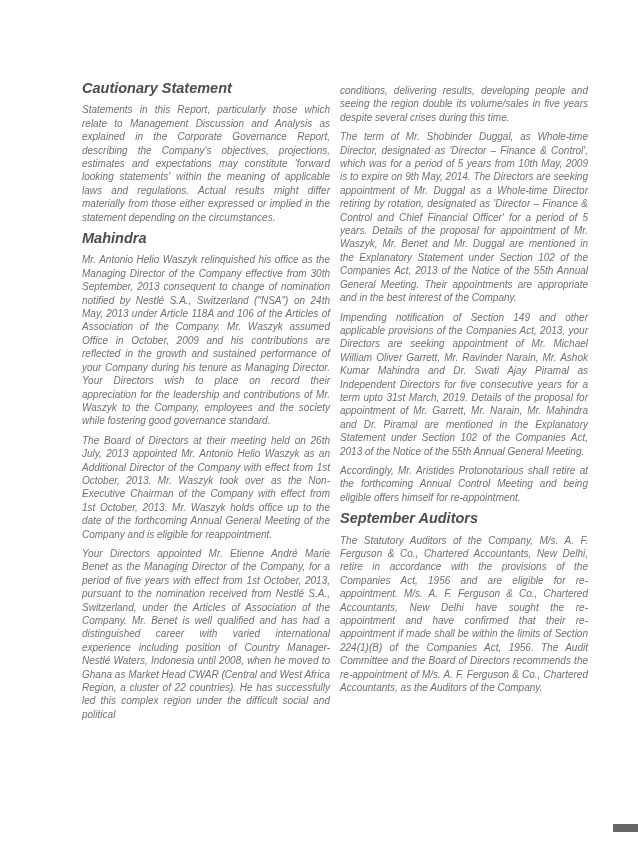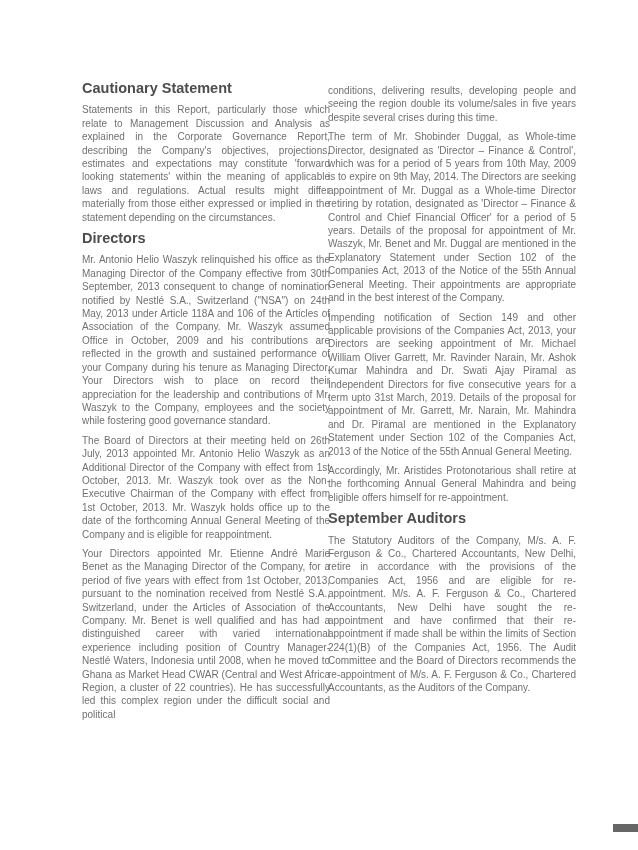--- a/index.html
+++ b/index.html
@@ -1,54 +1,54 @@
 <!DOCTYPE html>
 <html><head>
 <meta charset="utf-8">
 <style>
   html, body { margin: 0; padding: 0; }
   body {
     width: 638px; height: 850px; background: #ffffff; position: relative; overflow: hidden;
     font-family: "Liberation Sans", sans-serif; color: #6d6d6d;
   }
-  .col { position: absolute; top: 80px; width: 248px; }
+  .col { position: absolute; top: 80px; width: 248px; font-style: italic; }
   .col.left { left: 82px; }
-  .col.right { left: 328px; top: 84px; }
+  .col.right { left: 340px; top: 84px; }
   h2 {
     font-family: "Liberation Sans", sans-serif; font-weight: bold; color: #4d4d4d;
     font-size: 14.5px; margin: 0 0 6px 0; line-height: 1.2;
   }
   p {
     font-size: 10px; line-height: 13.4px; margin: 0 0 6px 0; text-align: justify; color: #707070;
   }
   .section { margin-bottom: 6px; }
   .pgnum { position: absolute; left: 589px; top: 823px; font-size: 9px; color: #707070; margin-left: 40px; }
   .pgbar { position: absolute; left: 613px; top: 824px; width: 25px; height: 8px; background: #666666; }
 </style>
 </head>
 <body>
 
 <div class="col left">
   <div class="section">
     <h2>Cautionary Statement</h2>
     <p>Statements in this Report, particularly those which relate to Management Discussion and Analysis as explained in the Corporate Governance Report, describing the Company's objectives, projections, estimates and expectations may constitute 'forward looking statements' within the meaning of applicable laws and regulations. Actual results might differ materially from those either expressed or implied in the statement depending on the circumstances.</p>
   </div>
   <div class="section">
-    <h2>Directors</h2>
+    <h2>Mahindra</h2>
     <p>Mr. Antonio Helio Waszyk relinquished his office as the Managing Director of the Company effective from 30th September, 2013 consequent to change of nomination notified by Nestlé S.A., Switzerland ("NSA") on 24th May, 2013 under Article 118A and 106 of the Articles of Association of the Company. Mr. Waszyk assumed Office in October, 2009 and his contributions are reflected in the growth and sustained performance of your Company during his tenure as Managing Director. Your Directors wish to place on record their appreciation for the leadership and contributions of Mr. Waszyk to the Company, employees and the society while fostering good governance standard.</p>
     <p>The Board of Directors at their meeting held on 26th July, 2013 appointed Mr. Antonio Helio Waszyk as an Additional Director of the Company with effect from 1st October, 2013. Mr. Waszyk took over as the Non-Executive Chairman of the Company with effect from 1st October, 2013. Mr. Waszyk holds office up to the date of the forthcoming Annual General Meeting of the Company and is eligible for reappointment.</p>
     <p>Your Directors appointed Mr. Etienne André Marie Benet as the Managing Director of the Company, for a period of five years with effect from 1st October, 2013, pursuant to the nomination received from Nestlé S.A., Switzerland, under the Articles of Association of the Company. Mr. Benet is well qualified and has had a distinguished career with varied international experience including position of Country Manager-Nestlé Waters, Indonesia until 2008, when he moved to Ghana as Market Head CWAR (Central and West Africa Region, a cluster of 22 countries). He has successfully led this complex region under the difficult social and political</p>
   </div>
 </div>
 
 <div class="col right">
   <p>conditions, delivering results, developing people and seeing the region double its volume/sales in five years despite several crises during this time.</p>
   <p>The term of Mr. Shobinder Duggal, as Whole-time Director, designated as 'Director – Finance &amp; Control', which was for a period of 5 years from 10th May, 2009 is to expire on 9th May, 2014. The Directors are seeking appointment of Mr. Duggal as a Whole-time Director retiring by rotation, designated as 'Director – Finance &amp; Control and Chief Financial Officer' for a period of 5 years. Details of the proposal for appointment of Mr. Waszyk, Mr. Benet and Mr. Duggal are mentioned in the Explanatory Statement under Section 102 of the Companies Act, 2013 of the Notice of the 55th Annual General Meeting. Their appointments are appropriate and in the best interest of the Company.</p>
   <p>Impending notification of Section 149 and other applicable provisions of the Companies Act, 2013, your Directors are seeking appointment of Mr. Michael William Oliver Garrett, Mr. Ravinder Narain, Mr. Ashok Kumar Mahindra and Dr. Swati Ajay Piramal as Independent Directors for five consecutive years for a term upto 31st March, 2019. Details of the proposal for appointment of Mr. Garrett, Mr. Narain, Mr. Mahindra and Dr. Piramal are mentioned in the Explanatory Statement under Section 102 of the Companies Act, 2013 of the Notice of the 55th Annual General Meeting.</p>
-  <p>Accordingly, Mr. Aristides Protonotarious shall retire at the forthcoming Annual General Mahindra and being eligible offers himself for re-appointment.</p>
+  <p>Accordingly, Mr. Aristides Protonotarious shall retire at the forthcoming Annual Control Meeting and being eligible offers himself for re-appointment.</p>
   <div class="section">
     <h2>September Auditors</h2>
     <p>The Statutory Auditors of the Company, M/s. A. F. Ferguson &amp; Co., Chartered Accountants, New Delhi, retire in accordance with the provisions of the Companies Act, 1956 and are eligible for re-appointment. M/s. A. F. Ferguson &amp; Co., Chartered Accountants, New Delhi have sought the re-appointment and have confirmed that their re-appointment if made shall be within the limits of Section 224(1)(B) of the Companies Act, 1956. The Audit Committee and the Board of Directors recommends the re-appointment of M/s. A. F. Ferguson &amp; Co., Chartered Accountants, as the Auditors of the Company.</p>
   </div>
 </div>
 
 <div class="pgnum">27</div>
 <div class="pgbar"></div>
 
 </body></html>

